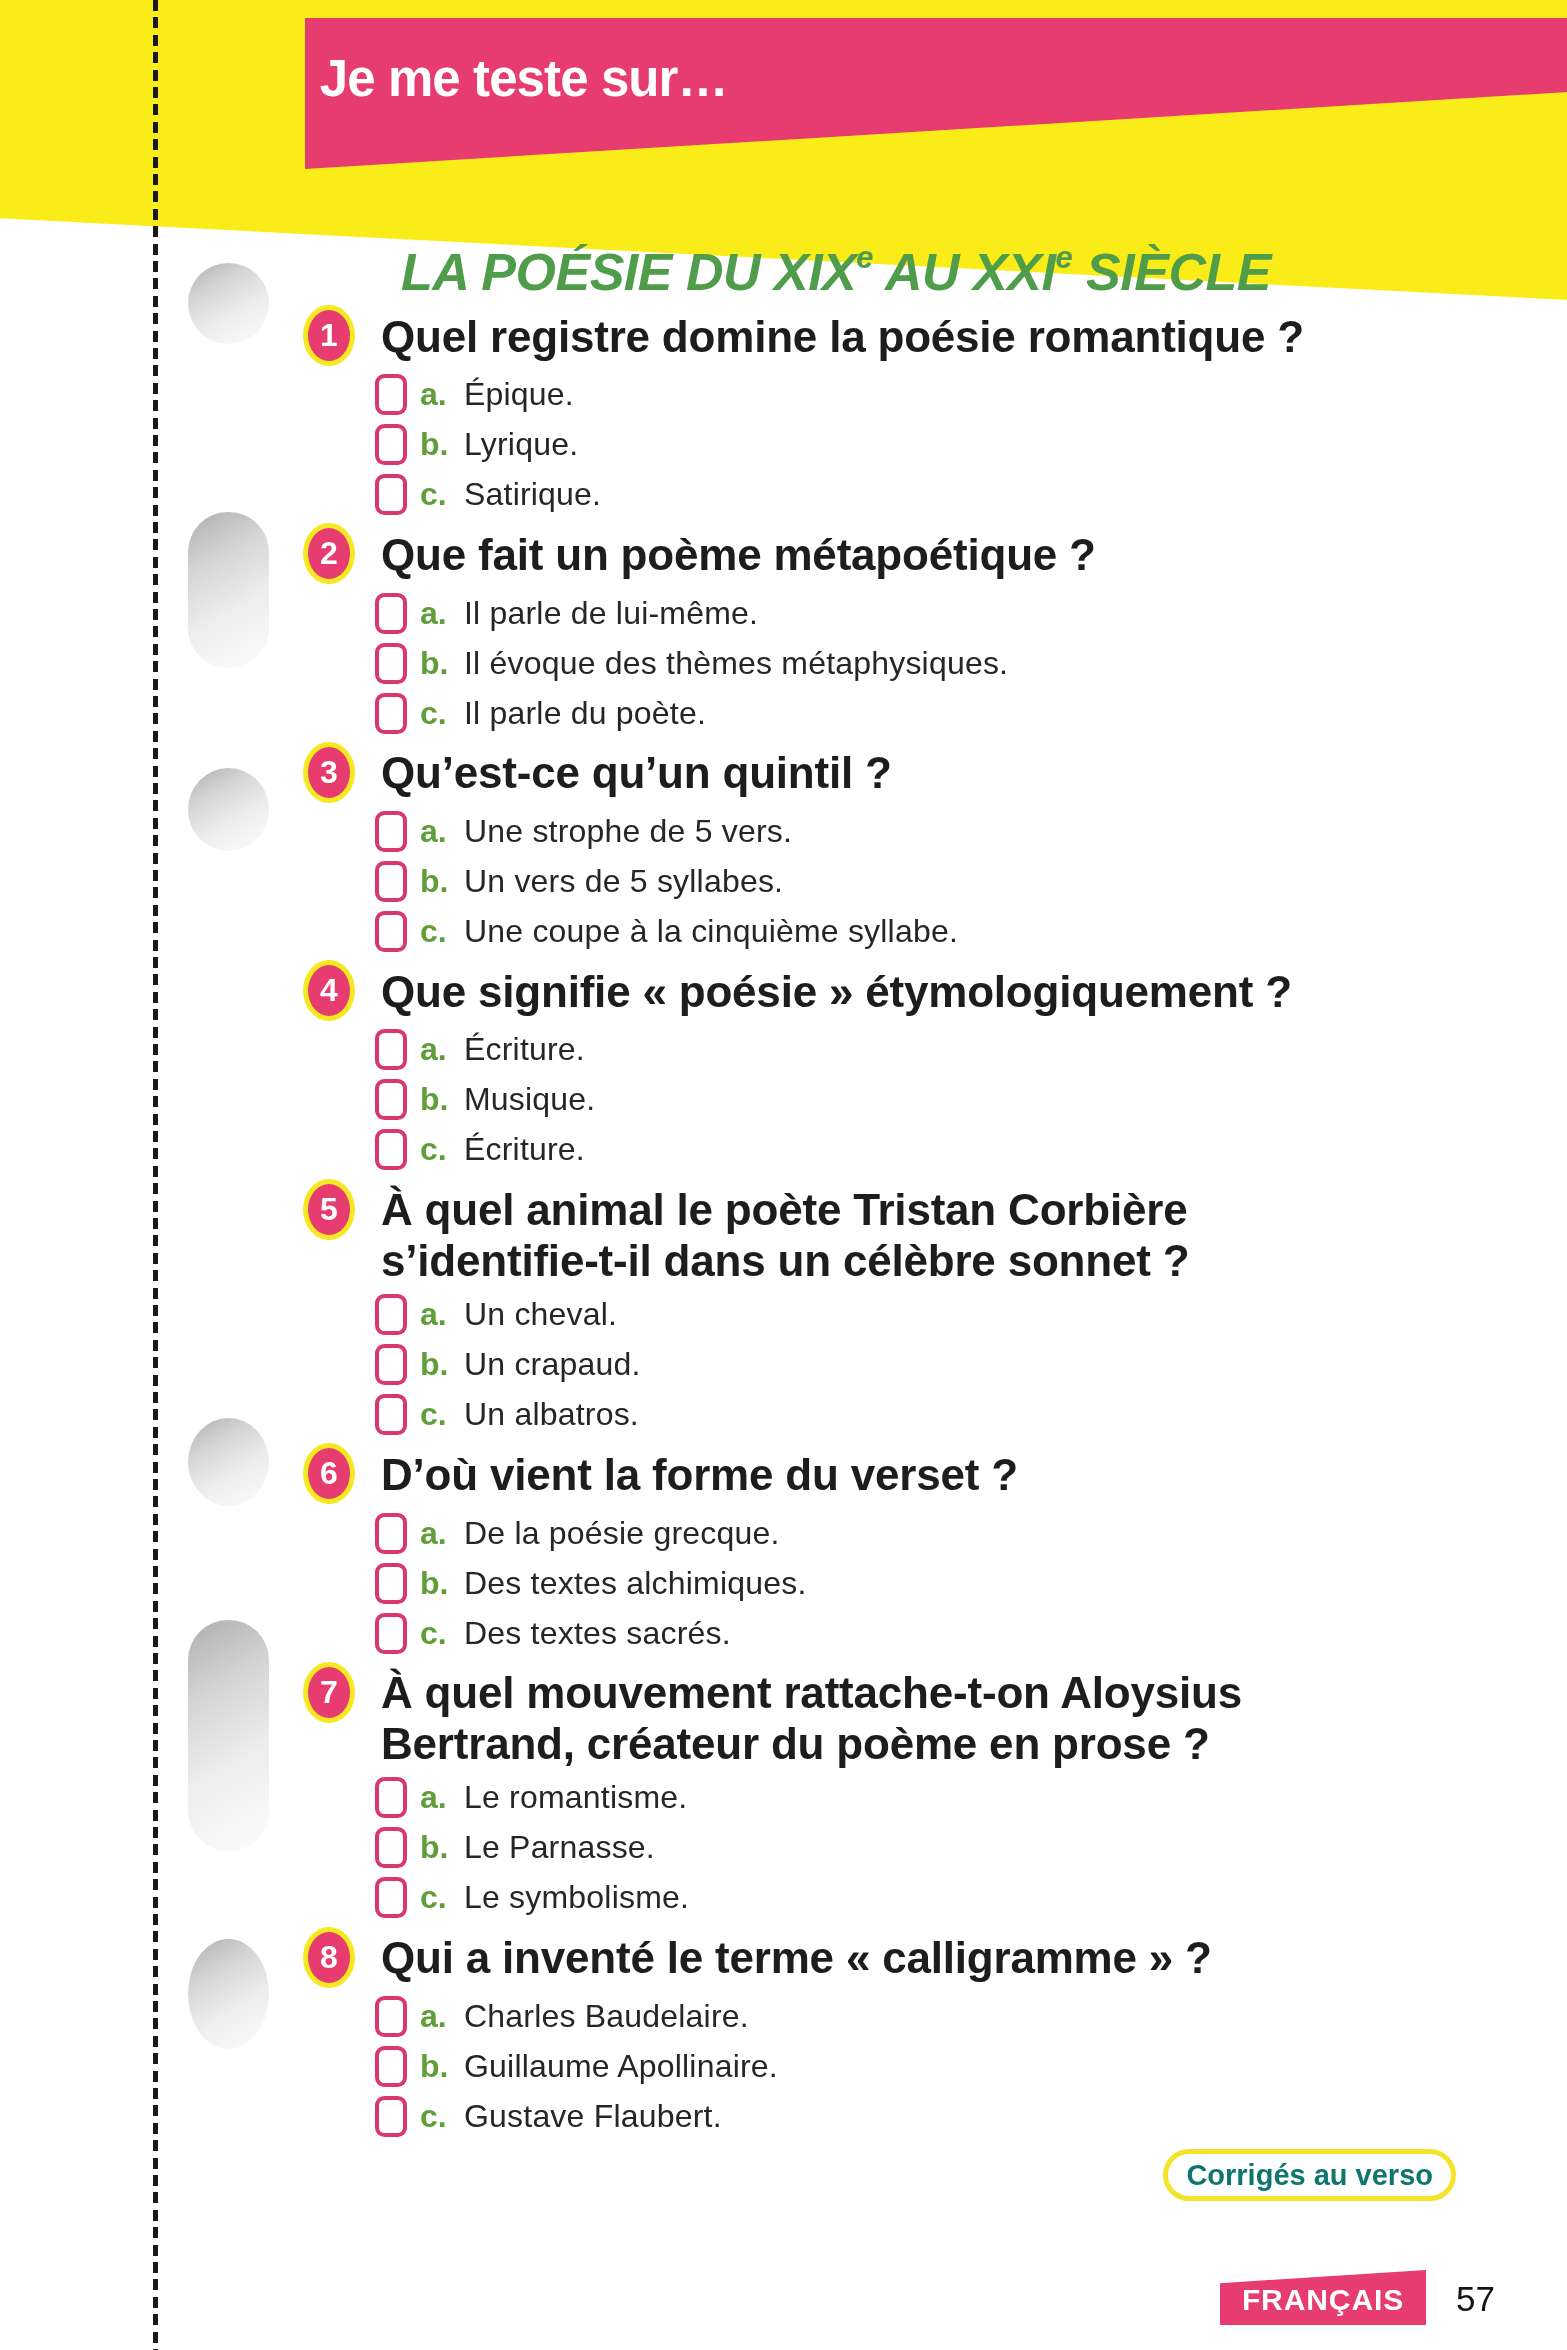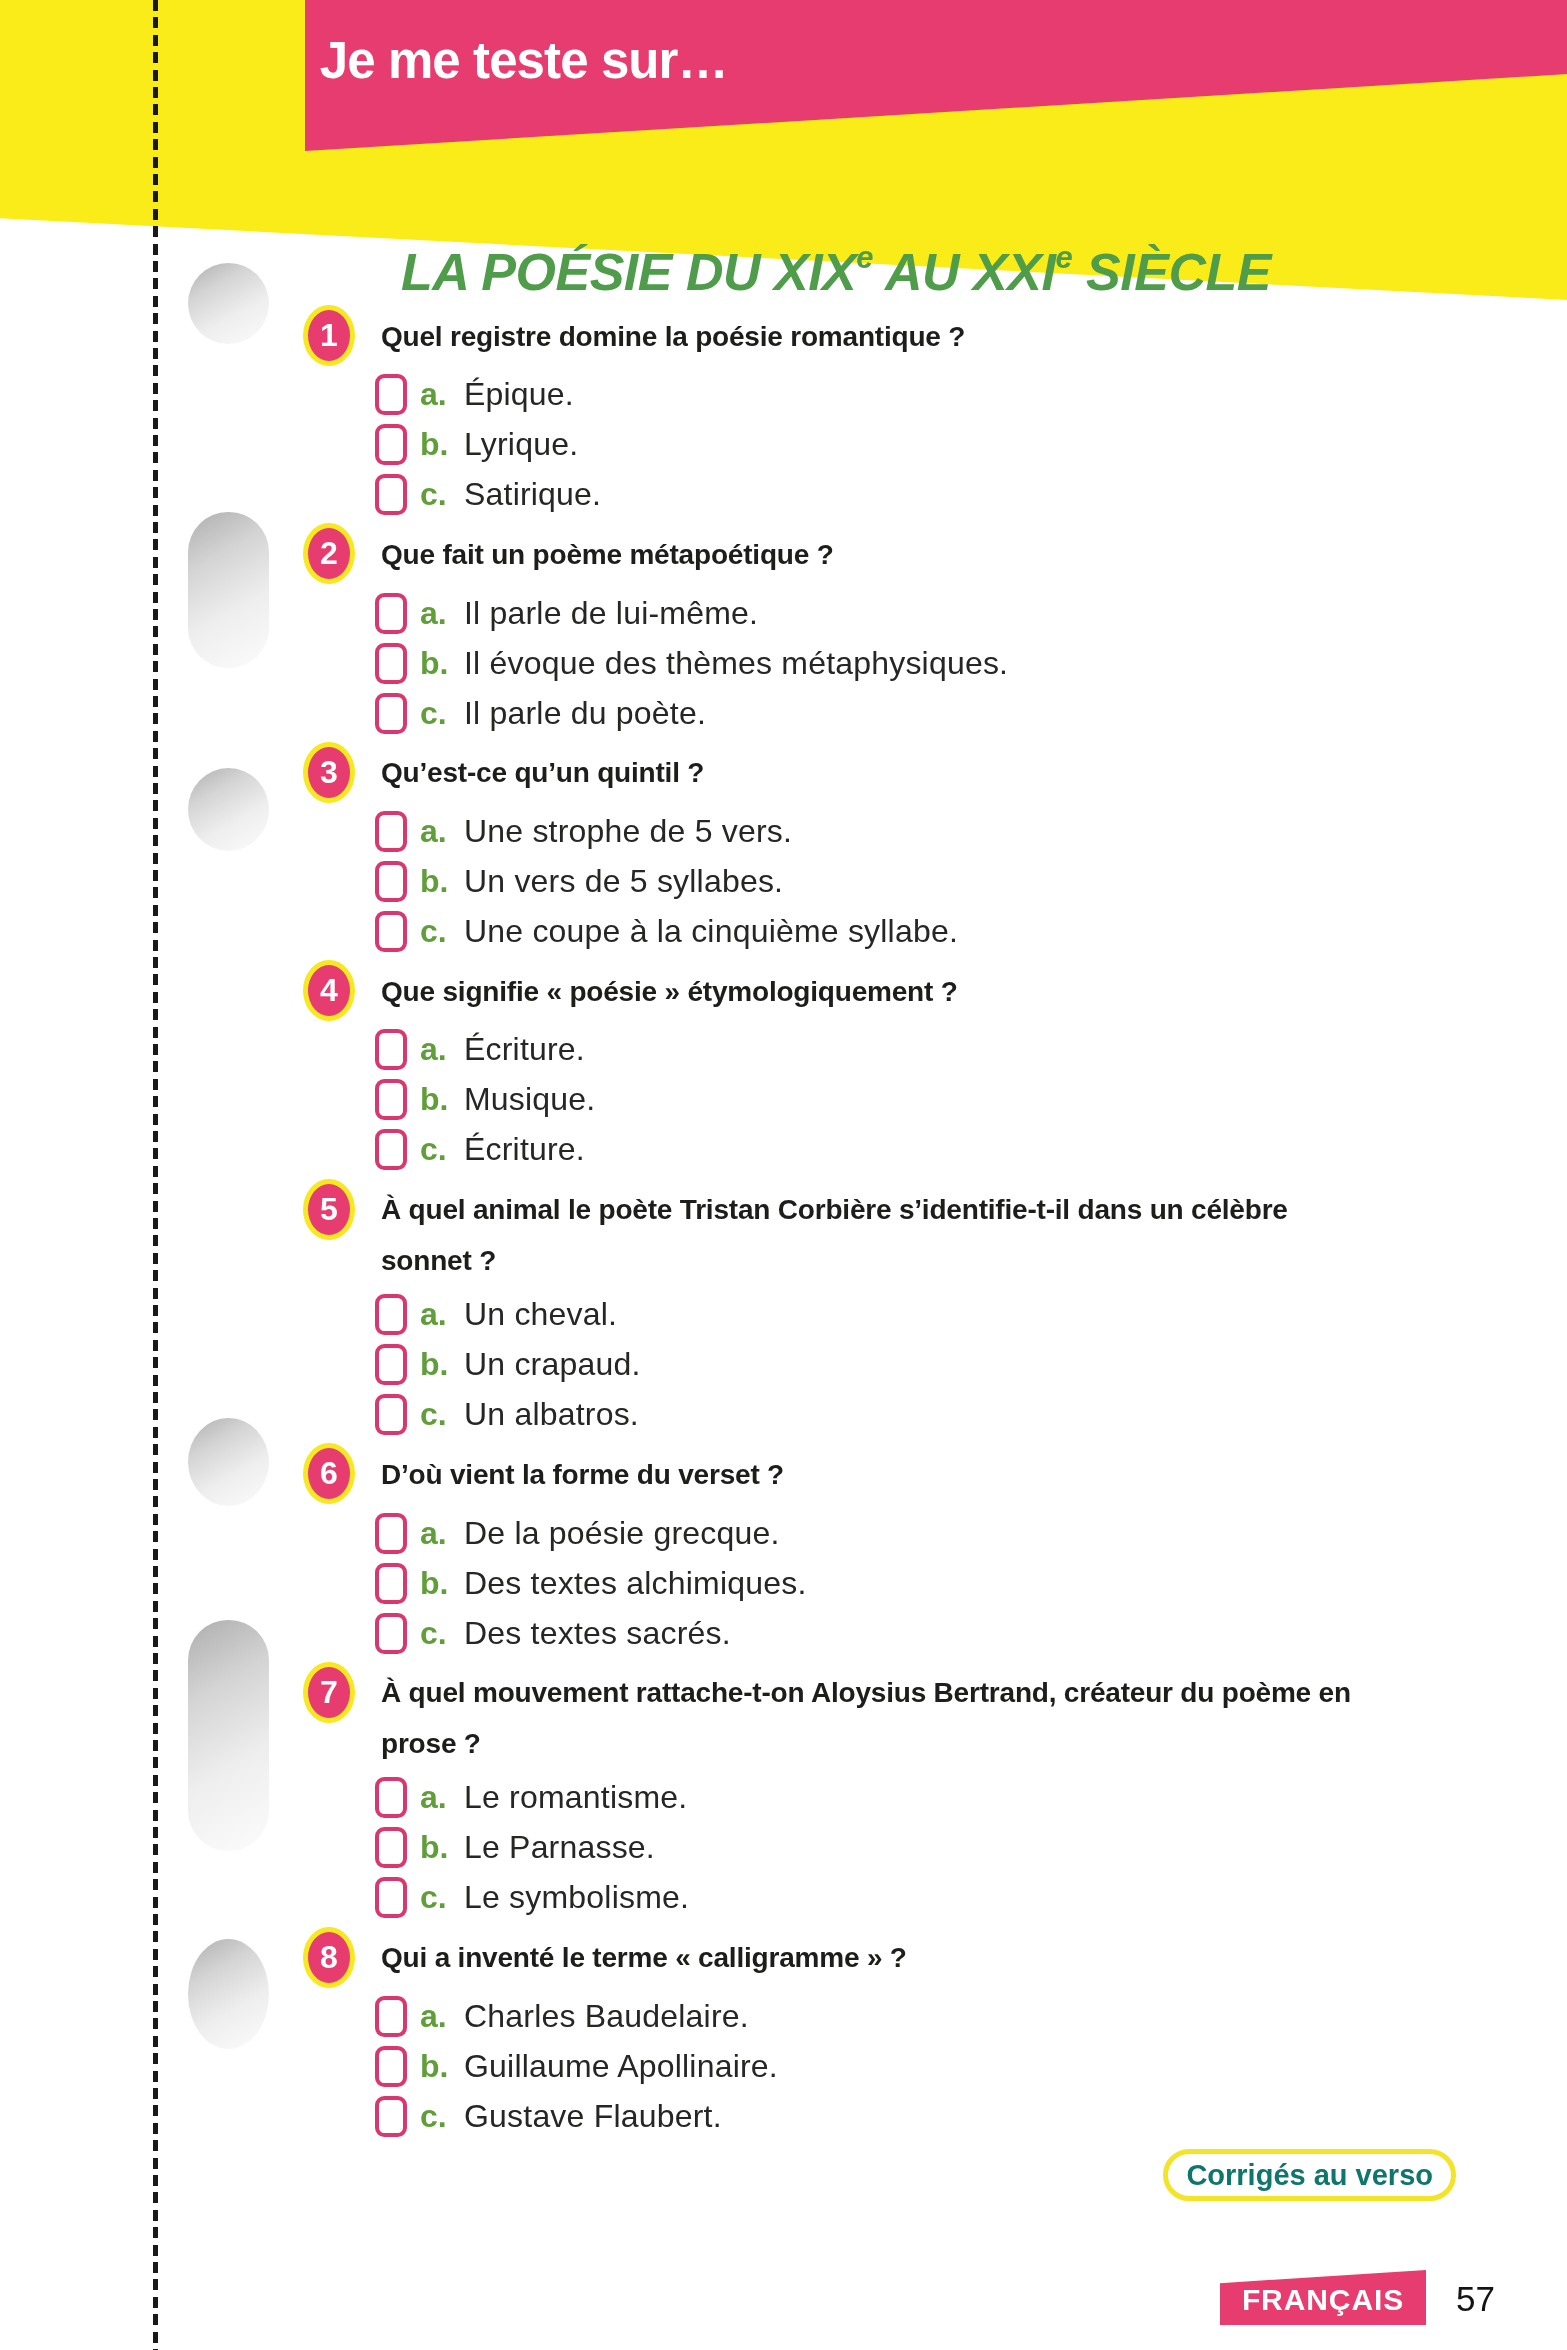--- a/index.html
+++ b/index.html
@@ -8,21 +8,21 @@
     font-family:"Liberation Sans", sans-serif;
   }
   .page{position:absolute;inset:0;overflow:hidden;}
 
   
   .yellow-band{
     position:absolute;left:0;top:0;width:1568px;height:303px;background:#f9ec19;
     clip-path:polygon(0 0,100% 0,100% 99%,0 72%);
   }
   .pink-banner{
-    position:absolute;left:305px;top:0;width:1263px;height:151px;background:#e73c6f;
+    position:absolute;left:305px;top:18px;width:1263px;height:151px;background:#e73c6f;
     clip-path:polygon(0 0,100% 0,100% 49%,0 100%);
   }
   .tagline{
     position:absolute;left:14.7px;top:31px;color:#ffffff;
     font-size:51px;font-weight:700;letter-spacing:-0.9px;white-space:nowrap;
   }
   .title{
     position:absolute;left:401px;top:242px;margin:0;color:#4f9c4a;
     font-size:52px;font-weight:700;letter-spacing:-0.5px;white-space:nowrap;font-style:italic;
   }
@@ -49,21 +49,21 @@
   
   .questions{position:absolute;left:303px;top:305px;width:1148px;}
   .question{margin:0 0 3.7px 0;}
   .q-header{display:flex;align-items:flex-start;column-gap:26px;margin-bottom:3.7px;}
   .q-badge{
     flex:0 0 auto;width:42px;height:51px;border-radius:50%;
     background:#e73c6f;border:5.5px solid #f6e821;color:#fff;
     font-size:32px;font-weight:700;display:flex;align-items:center;justify-content:center;
   }
   .q-text{
-    margin:0;font-size:28px;font-weight:700;color:#1d1d1b;line-height:51px;
+    margin:0;font-size:44px;font-weight:700;color:#1d1d1b;line-height:51px;
     padding-top:5.5px;max-width:983px;letter-spacing:-0.2px;
   }
   .options{list-style:none;margin:0;padding:0 0 0 72px;}
   .option{display:flex;align-items:center;height:50px;}
   .checkbox{
     flex:0 0 auto;width:24px;height:33px;border:4.6px solid #d9376f;border-radius:9.2px;
     margin-right:13px;background:#ffffff;
   }
   .letter{min-width:44px;font-weight:700;font-size:32px;color:#5f9e39;}
   .opt-text{font-size:32px;color:#262624;letter-spacing:0.2px;white-space:nowrap;}

